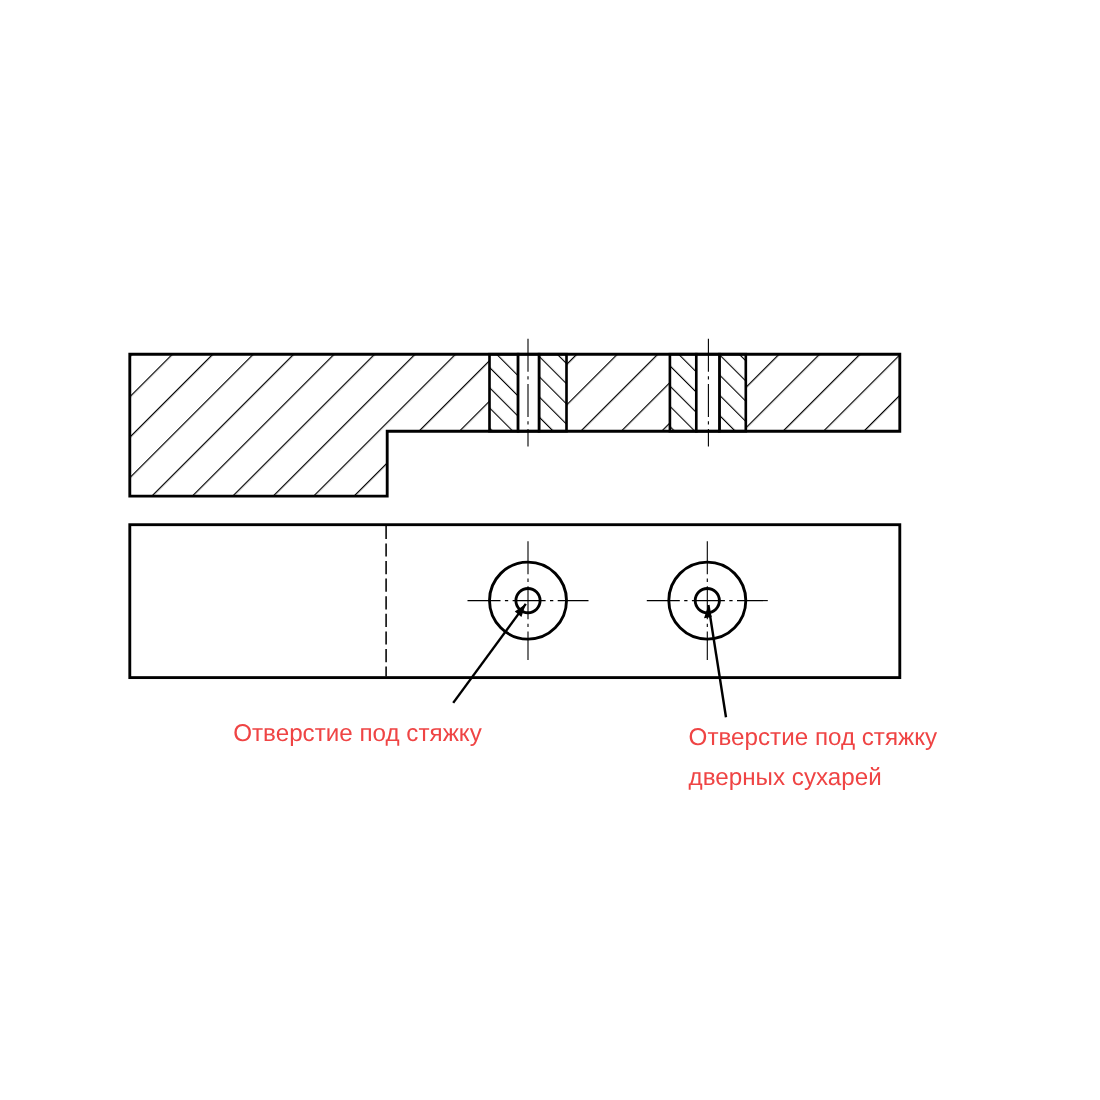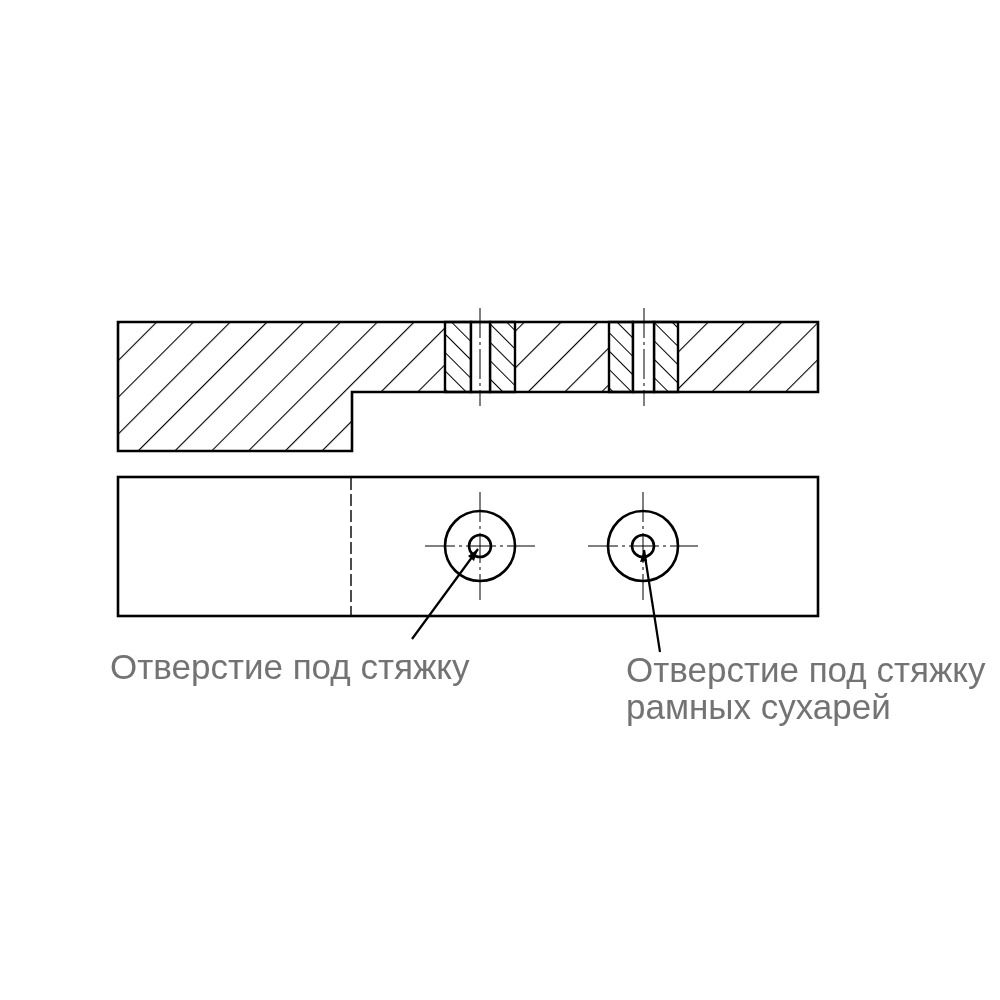--- a/index.html
+++ b/index.html
@@ -1,23 +1,23 @@
 <!DOCTYPE html>
 <html><head>
   <meta charset="utf-8">
   <style>
     html, body { margin: 0; padding: 0; background: #ffffff; }
     body { width: 1000px; height: 1000px; position: relative; overflow: hidden; }
     #drawing { position: absolute; left: 0; top: 0; }
     .label {
       position: absolute;
       font-family: "Liberation Sans", sans-serif;
-      font-size: 35px;
+      font-size: 22px;
       line-height: 37px;
-      color: #737373;
+      color: #ef4444;
       white-space: nowrap;
     }
     .label-right { text-align: right; }
     .label-left { text-align: left; }
     .label span { display: block; }
   </style>
 </head>
 <body>
 
 <svg id="drawing" width="1000" height="1000" viewBox="0 0 1000 1000" xmlns="http://www.w3.org/2000/svg">
@@ -82,14 +82,14 @@
     <polygon points="644,550 640,562 647,561" fill="#000"></polygon>
   </g>
 </svg>
 
 <div class="label label-right" style="left:110px; top:648px; width:328px;">
   <span>Отверстие под стяжку</span>
 </div>
 
 <div class="label label-left" style="left:626px; top:651px;">
   <span>Отверстие под стяжку</span>
-  <span>рамных сухарей</span>
+  <span>дверных сухарей</span>
 </div>
 
 </body></html>

